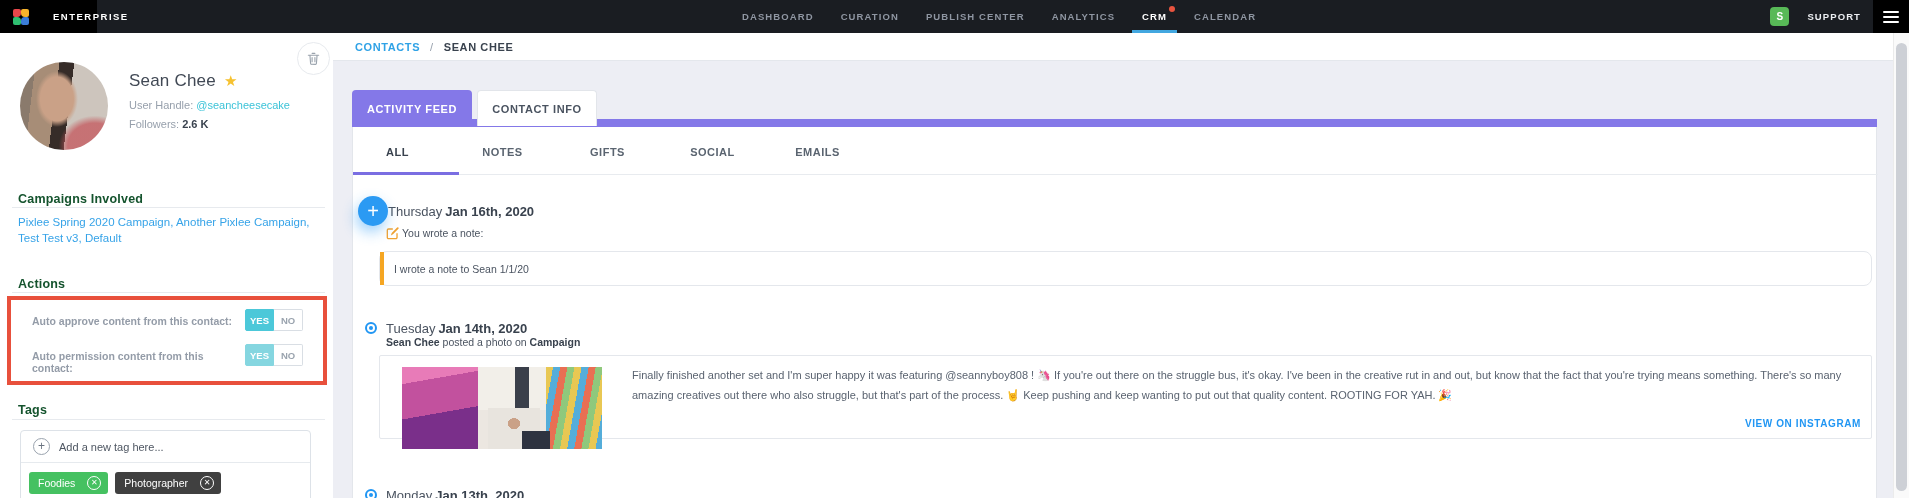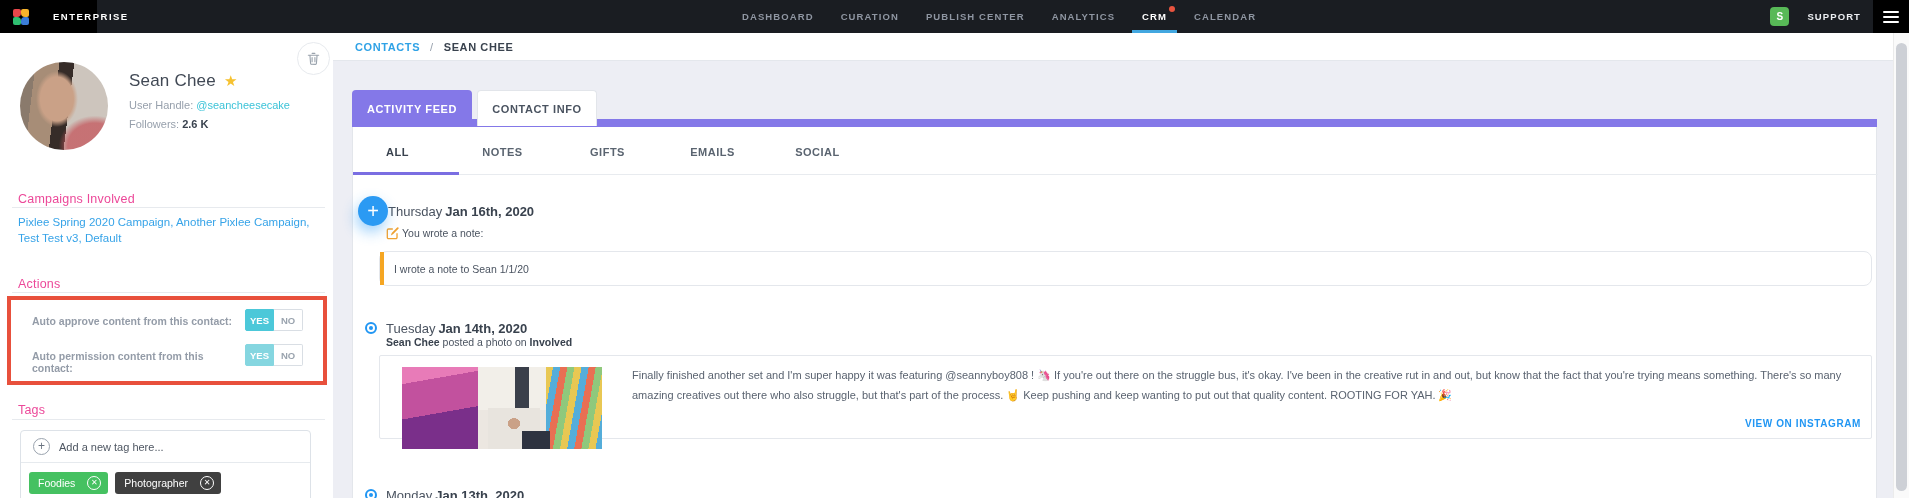--- a/index.html
+++ b/index.html
@@ -37,21 +37,21 @@
       radial-gradient(30px 40px at 42% 42%, #caa187 0 55%, rgba(202,161,135,0) 70%),
       linear-gradient(97deg, #8a7a6c 0 16%, #a78d77 16% 40%, #362c28 40% 55%, #cdc5bd 55% 100%);
   }
   .profile-name-row { position:absolute; left:129px; top:38px; display:flex; align-items:center; gap:8px; }
   .profile-name { font-size:17px; color:#414955; font-weight:400; letter-spacing:.2px; }
   .star-icon { color:#f6c231; font-size:15px; }
   .profile-handle { position:absolute; left:129px; top:66px; font-size:11px; color:#97a0ac; }
   .handle-link { color:#3cc3d8; cursor:pointer; }
   .profile-followers { position:absolute; left:129px; top:85px; font-size:11px; color:#97a0ac; }
   .followers-value { color:#39424e; font-weight:bold; }
-  .section-heading { position:absolute; left:18px; font-size:12.5px; font-weight:normal; color:#ec4899; letter-spacing:.2px; }
+  .section-heading { position:absolute; left:18px; font-size:12.5px; font-weight:bold; color:#14532d; letter-spacing:.2px; }
   .section-rule { position:absolute; left:12px; width:313px; border-bottom:1px solid #e7eaee; }
   .campaign-links { position:absolute; left:18px; top:181px; width:308px; font-size:11.5px; line-height:16px; color:#36a3e8; }
   .campaign-link { cursor:pointer; }
   
   .annotation-box { position:absolute; left:7px; top:263px; width:320px; height:89px; border:4px solid #e8503c; background:#fff; }
   .action-row-label { position:absolute; left:21px; width:205px; font-size:10.5px; font-weight:bold; color:#949ca8; }
   .toggle-group { position:absolute; left:234px; display:flex; }
   .toggle-btn { width:29px; height:22px; display:flex; align-items:center; justify-content:center; font-size:9.5px; font-weight:bold; cursor:pointer; }
   .toggle-yes { background:#4cc8d9; color:#fff; border:1px solid #4cc8d9; border-radius:2px 0 0 2px; }
   .toggle-yes.lighter { background:#85d6e0; border-color:#85d6e0; }
@@ -214,42 +214,42 @@
 <div class="tab tab-activity">ACTIVITY FEED</div>
 <div class="tab tab-contact">CONTACT INFO</div>
 <div class="tab-strip"></div>
 
 <div class="panel">
   <div class="subtab-border"></div>
   <div class="subtabs">
     <span class="subtab active">ALL</span>
     <span class="subtab">NOTES</span>
     <span class="subtab">GIFTS</span>
+    <span class="subtab">SOCIAL</span>
     <span class="subtab">EMAILS</span>
-    <span class="subtab">SOCIAL</span>
   </div>
   <div class="subtab-underline"></div>
 
   <div class="fab">+</div>
   <div class="entry-date" style="left:35px; top:77px"><span>Thursday</span><b>Jan 16th, 2020</b></div>
   <div class="note-label-row">
     <svg viewBox="0 0 16 16" width="14" height="14">
         <path d="M12.6 8.2v5a1.3 1.3 0 0 1-1.3 1.3H2.8a1.3 1.3 0 0 1-1.3-1.3V4.7a1.3 1.3 0 0 1 1.3-1.3h5" fill="none" stroke="#f0a232" stroke-width="1.5"></path>
         <path d="M5.6 10.8l.9-2.9 6.2-6.2a1.05 1.05 0 0 1 1.5 1.5L8 9.4l-2.4 1.4z" fill="#f0a232"></path>
       </svg>
     <span>You wrote a note:</span>
   </div>
   <div class="note-box">
     <span class="note-accent"></span>
     <span class="note-text">I wrote a note to Sean 1/1/20</span>
   </div>
 
   <span class="radio-bullet" style="left:12px; top:195px"></span>
   <div class="entry-date" style="left:33px; top:194px"><span>Tuesday</span><b>Jan 14th, 2020</b></div>
-  <div class="entry-subtitle"><b>Sean Chee</b><span class="mid"> posted a photo on </span><b>Involved</b></div>
+  <div class="entry-subtitle"><b>Sean Chee</b><span class="mid"> posted a photo on </span><b>Campaign</b></div>
   <div class="post-card">
     <div class="post-thumb">
       <i class="pt1"></i>
         <i class="pt2"></i>
         <i class="pt3"></i>
         <i class="pt4"></i>
         <i class="pt5"></i>
     </div>
     <div class="post-caption">Finally finished another set and I'm super happy it was featuring @seannyboy808 ! 🦄 If you're out there on the struggle bus, it's okay. I've been in the creative rut in and out, but know that the fact that you're trying means something. There's so many amazing creatives out there who also struggle, but that's part of the process. 🤘 Keep pushing and keep wanting to put out that quality content. ROOTING FOR YAH. 🎉</div>
     <div class="post-link">VIEW ON INSTAGRAM</div>

